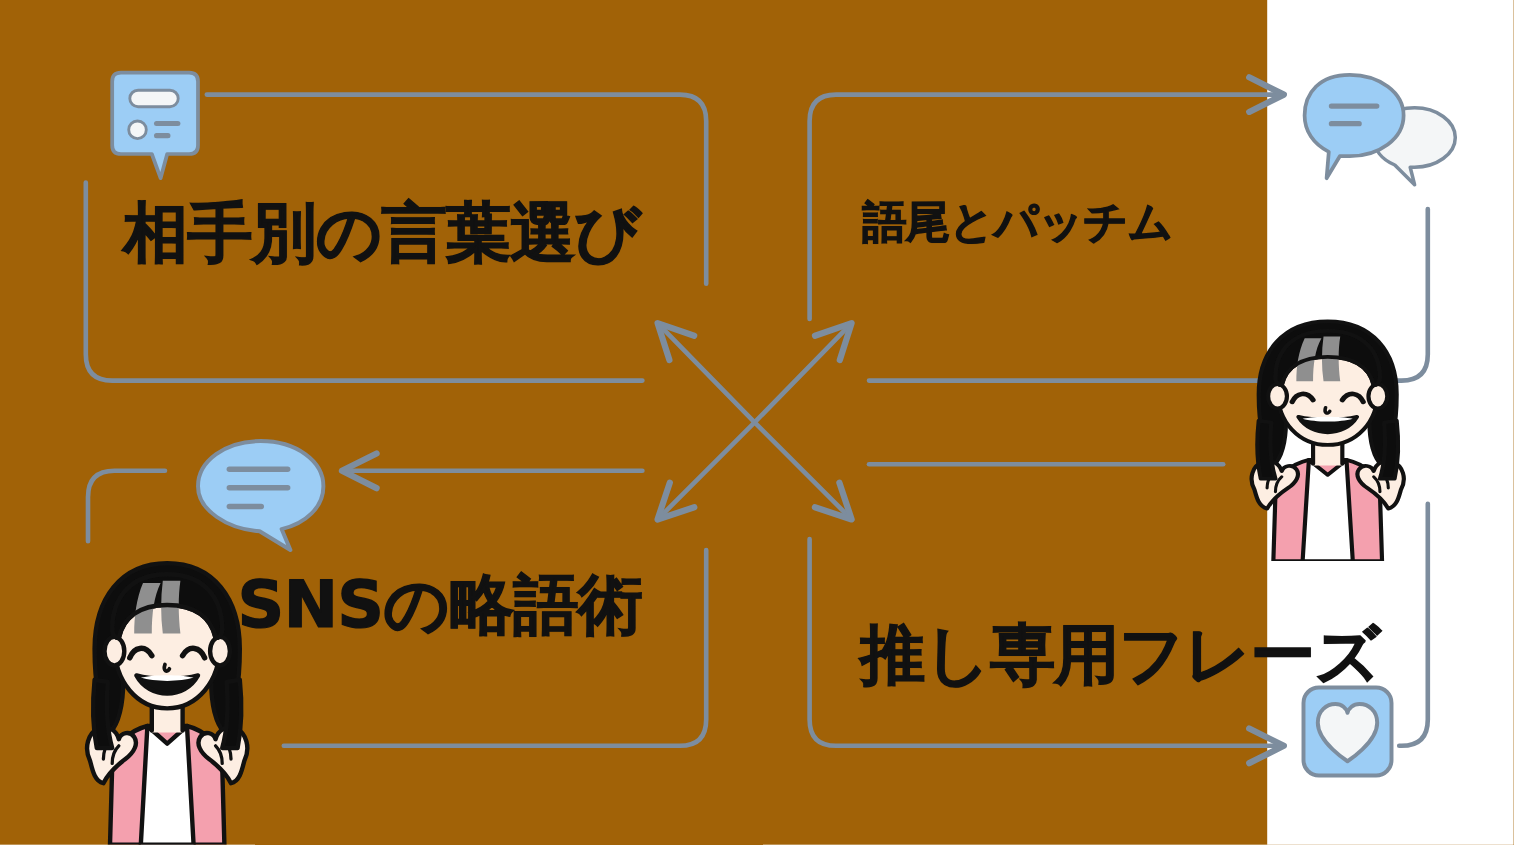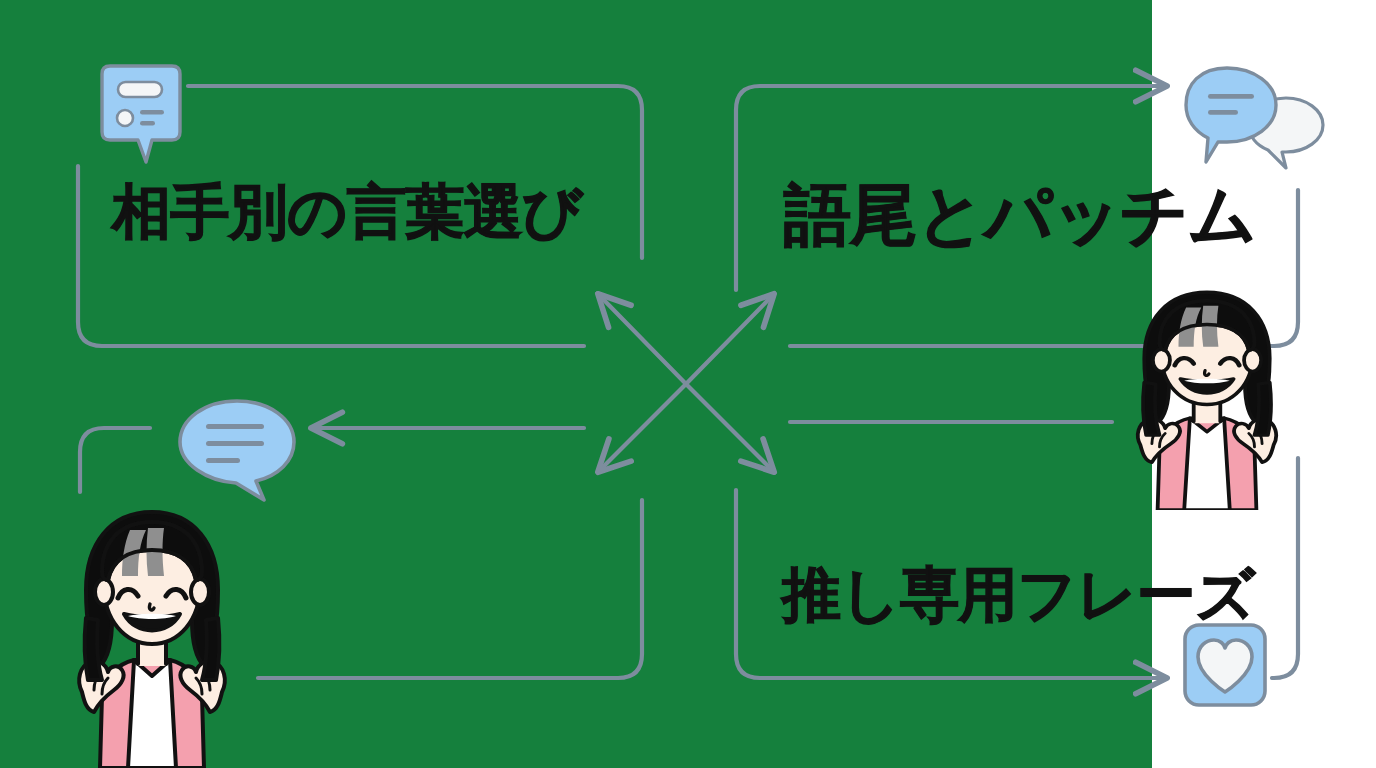--- a/index.html
+++ b/index.html
@@ -2,39 +2,39 @@
 <html><head>
 <meta charset="utf-8">
 <style>
   html,body{margin:0;padding:0;}
   body{
     width:1376px;height:768px;
     background:#ffffff;
     font-family:"DejaVu Sans","Liberation Sans",sans-serif;
     overflow:hidden;
   }
-  #stage{position:relative;width:1152px;height:768px;background:#15803d;}
+  #stage{position:relative;width:1152px;height:768px;background:#a16207;}
 
   
   #frames{position:absolute;left:0;top:0;width:1376px;height:768px;}
 
   
   .heading{
     position:absolute;
     font-family:"DejaVu Sans","Liberation Sans",sans-serif;
     font-weight:700;
     color:#111111;
     white-space:nowrap;
     letter-spacing:-0.01em;
     line-height:1;
     text-shadow:0 0 1px rgba(0,0,0,.45);
     -webkit-text-stroke:1.1px #111;
   }
   #h-tl{left:112px;top:182px;font-size:59px;}
-  #h-tr{left:784px;top:182px;font-size:67px;}
+  #h-tr{left:784px;top:182px;font-size:40px;}
   #h-bl{left:216px;top:520px;font-size:59px;}
   #h-br{left:782px;top:520px;font-size:59px;margin-top:45px;}
 
   
   .icon{position:absolute;}
   #ic-tl{left:100px;top:62px;width:82px;height:104px;}
   #ic-tr{left:1182px;top:62px;width:146px;height:112px;}
   #ic-bl{left:174px;top:396px;width:126px;height:108px;}
   #ic-br{left:1182px;top:622px;width:86px;height:86px;}
 
@@ -83,20 +83,21 @@
       <line x1="686" y1="384" x2="772" y2="296" marker-end="url(#ah)"></line>
       <line x1="686" y1="384" x2="600" y2="470" marker-end="url(#ah)"></line>
       <line x1="686" y1="384" x2="772" y2="470" marker-end="url(#ah)"></line>
     </g>
   </svg>
 
   <div class="heading" id="h-tl">相手別の言葉選び</div>
 
   <div class="heading" id="h-tr">語尾とパッチム</div>
 
+  <div class="heading" id="h-bl">SNSの略語術</div>
 
   <div class="heading" id="h-br">推し専用フレーズ</div>
 
   <div class="icon" id="ic-tl">
     <svg viewBox="0 0 82 104" width="82" height="104">
       <path d="M10,4 H72 Q80,4 80,12 V70 Q80,78 72,78 H52 L46,100 L38,78 H10 Q2,78 2,70 V12 Q2,4 10,4 Z" fill="#9ccdf5" stroke="#7d8d9e" stroke-width="3.4" stroke-linejoin="round"></path>
       <rect x="18" y="20" width="44" height="15" rx="7.5" fill="#f4f6f7" stroke="#7d8d9e" stroke-width="2.6"></rect>
       <circle cx="25" cy="56" r="8" fill="#f4f6f7" stroke="#7d8d9e" stroke-width="2.6"></circle>
       <rect x="40" y="48" width="24" height="4.6" rx="2.3" fill="#7d8d9e"></rect>
       <rect x="40" y="59" width="15" height="4.6" rx="2.3" fill="#7d8d9e"></rect>

